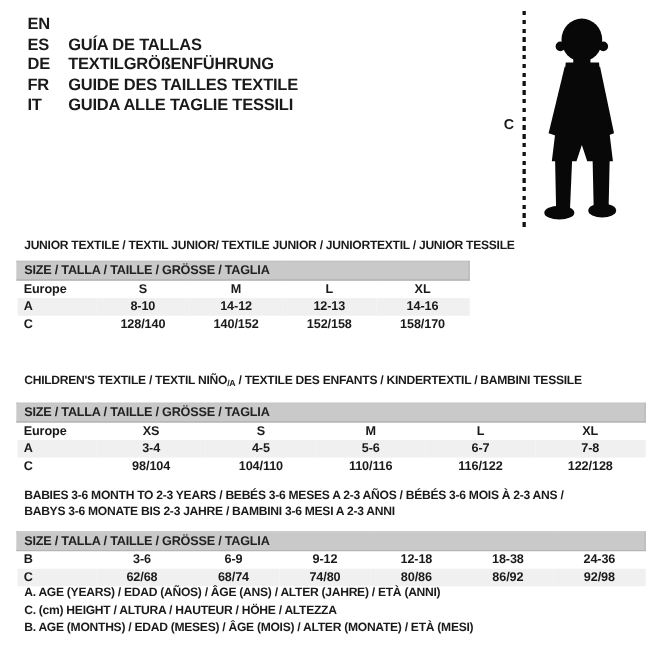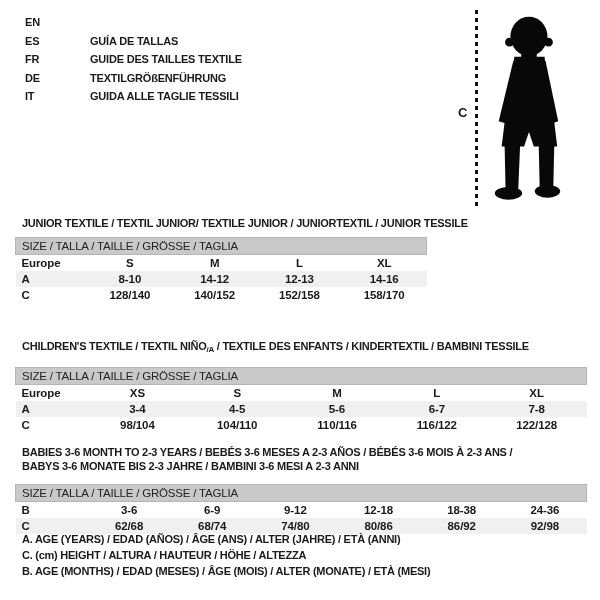--- a/index.html
+++ b/index.html
@@ -4,21 +4,21 @@
 <style>
   * { margin:0; padding:0; box-sizing:border-box; }
   html, body {
     width:600px; height:600px; background:#ffffff;
     font-family:"Liberation Sans", sans-serif;
     color:#1a1a1a; position:relative; overflow:hidden;
   }
 
   
   .lang-block { position:absolute; top:13px; left:25px; }
-  .lang-row { display:flex; font-weight:700; font-size:11px; line-height:18.5px; letter-spacing:-0.2px;gap:28px; }
+  .lang-row { display:flex; font-weight:700; font-size:15px; line-height:18.5px; letter-spacing:-0.2px; }
   .lang-code { width:37px; }
 
   
   .figure { position:absolute; top:5px; left:450px; width:146px; height:202px; }
   .c-label { position:absolute; left:8px; top:100px; font-weight:700; font-size:13px; }
   .dotted-line {
     position:absolute; left:25px; top:5px; width:3px; height:197px;
     background:repeating-linear-gradient(to bottom, #111 0 4px, transparent 4px 8px);
   }
   .silhouette-svg { position:absolute; left:37px; top:7px; width:80px; height:193px; }
@@ -33,21 +33,21 @@
   .mt-sec2 { margin-top:36px; }
   .mt-sec3 { margin-top:12px; }
 
   table { border-collapse:collapse; table-layout:fixed; }
   .size-table { width:100%; margin-top:7px; }
   .size-table.t1 { width:412px; }
   .size-table.t2, .size-table.t3 { margin-top:12px; }
   .size-table.t3 { margin-top:11px; }
   .size-table thead th {
     background:#c9c9c9; border:1px solid #b5b5b5;
-    text-align:left; font-weight:400; font-size:11.5px; color:#222;
+    text-align:left; font-weight:700; font-size:11.5px; color:#222;
     height:17px; line-height:16px; padding:0 0 0 6px; letter-spacing:-0.2px;
   }
   .size-table td {
     height:16px; line-height:16px; font-size:11.5px; font-weight:700;
     text-align:center; padding:0; letter-spacing:-0.1px;
   }
   .size-table td.lbl { text-align:left; padding-left:6px; }
   .size-table col.c-lbl { width:72px; }
   .size-table tbody tr:nth-child(even) { background:#f0f0f0; }
 
@@ -59,26 +59,26 @@
 
 <div class="lang-block">
   <div class="lang-row">
     <span class="lang-code">EN</span>
   </div>
   <div class="lang-row">
     <span class="lang-code">ES</span>
     <span class="lang-label">GUÍA DE TALLAS</span>
   </div>
   <div class="lang-row">
+    <span class="lang-code">DE</span>
+    <span class="lang-label">TEXTILGRÖßENFÜHRUNG</span>
+  </div>
+  <div class="lang-row">
     <span class="lang-code">FR</span>
     <span class="lang-label">GUIDE DES TAILLES TEXTILE</span>
-  </div>
-  <div class="lang-row">
-    <span class="lang-code">DE</span>
-    <span class="lang-label">TEXTILGRÖßENFÜHRUNG</span>
   </div>
   <div class="lang-row">
     <span class="lang-code">IT</span>
     <span class="lang-label">GUIDA ALLE TAGLIE TESSILI</span>
   </div>
 </div>
 
 <div class="figure">
   <span class="c-label">C</span>
   <div class="dotted-line"></div>

